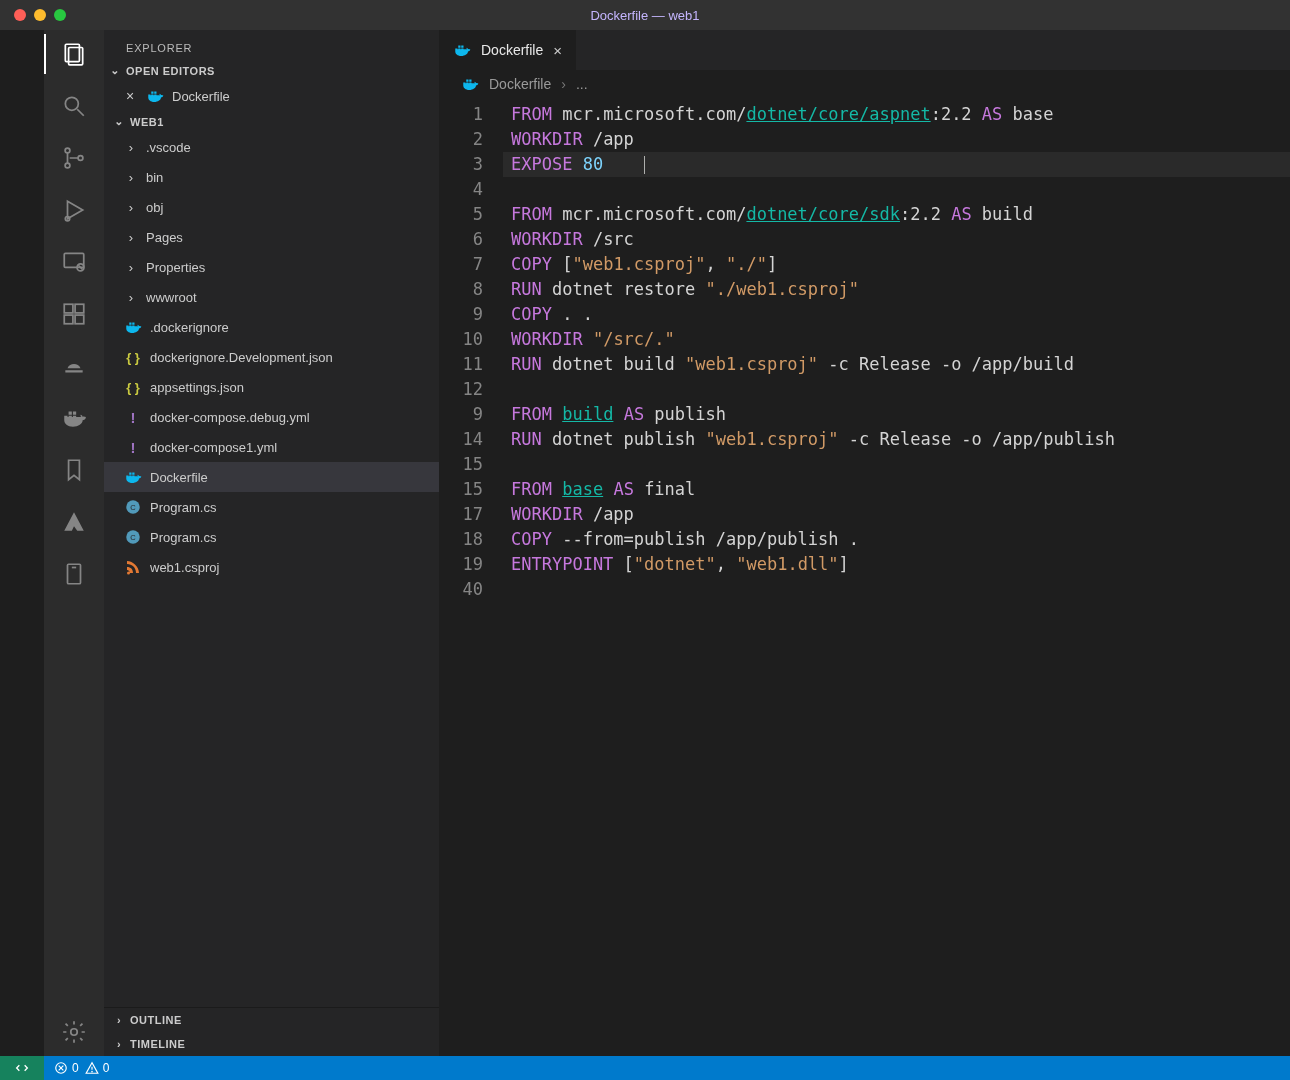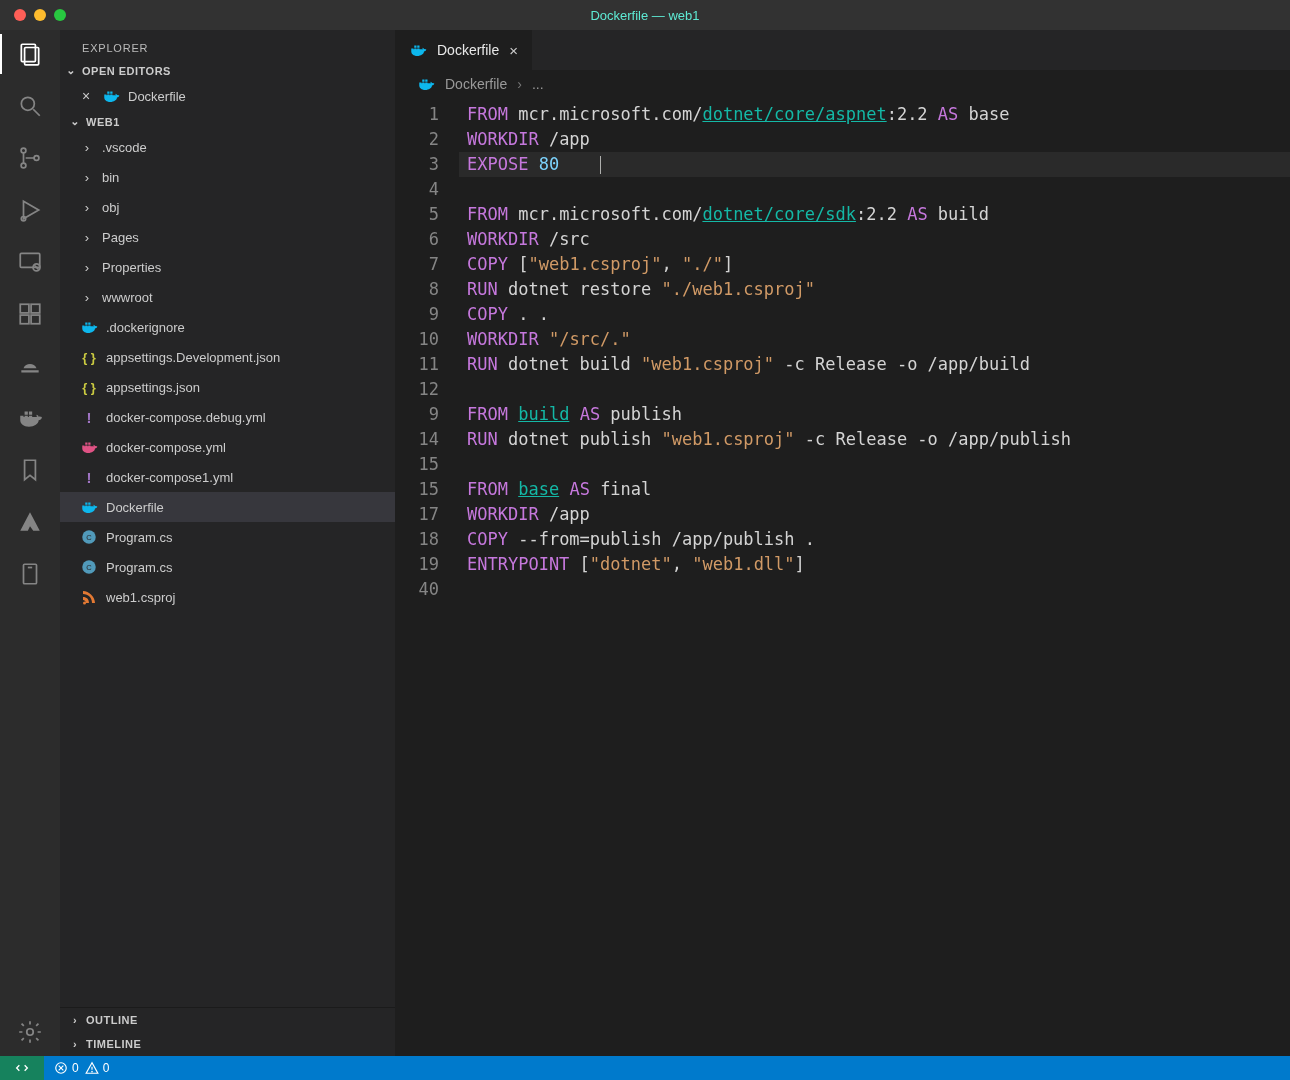--- a/index.html
+++ b/index.html
@@ -8,24 +8,24 @@
     background:#1e1e1e; color:#ccc; width:1290px; height:1080px; overflow:hidden;
     display:flex; flex-direction:column;
   }
   
   .titlebar { height:30px; background:#323232; display:flex; align-items:center;
     position:relative; }
   .traffic-lights { display:flex; gap:8px; margin-left:14px; }
   .tl { width:12px; height:12px; border-radius:50%; }
   .tl.red{background:#ff5f57;} .tl.yellow{background:#febc2e;} .tl.green{background:#28c840;}
   .title-text { position:absolute; left:50%; transform:translateX(-50%);
-    font-size:13px; color:#5eead4; }
-
-  
-  .main { flex:1; display:flex; min-height:0; }
+    font-size:13px; color:#c4b5fd; }
+
+  
+  .main { flex:1; display:flex; min-height:0;margin-left:44px; }
 
   
   .activitybar { width:60px; background:#2c2c2c; display:flex; flex-direction:column;
     align-items:center; padding-top:10px; justify-content:space-between; }
   .ab-top, .ab-bottom { display:flex; flex-direction:column; align-items:center; gap:24px; }
   .ab-bottom { margin-bottom:10px; }
   .ab-icon { width:28px; height:28px; display:flex; align-items:center;
     justify-content:center; color:#858585; cursor:pointer; position:relative; }
   .ab-icon.active { color:#fff; }
   .ab-icon.active::before { content:""; position:absolute; left:-16px; top:-6px; bottom:-6px;
@@ -248,41 +248,33 @@
             <svg viewBox="0 0 24 24" class="ico-docker">
               <path d="M3 13h3v-3H3v3zm4 0h3v-3H7v3zm4 0h3v-3h-3v3zm-4-4h3V6H7v3zm4 0h3V6h-3v3zM3 14c0 3 3 6 8 6s9-3 9-6c1 0 3-1 3-3-1 0-2-1-3 0 0-1-1-2-2-2 0 1 0 2 1 2H3z"></path>
             </svg>
           </span>
           <span class="file-label">.dockerignore</span>
         </div>
         <div class="file-item">
           <span class="fi-icon">
             <span class="ico-json" style="font-weight:700;font-size:13px">{ }</span>
           </span>
-          <span class="file-label">appsettings.Development.json</span>
+          <span class="file-label">dockerignore.Development.json</span>
         </div>
         <div class="file-item">
           <span class="fi-icon">
             <span class="ico-json" style="font-weight:700;font-size:13px">{ }</span>
           </span>
           <span class="file-label">appsettings.json</span>
         </div>
         <div class="file-item">
           <span class="fi-icon">
             <span class="ico-purple" style="font-weight:700;font-size:15px">!</span>
           </span>
           <span class="file-label">docker-compose.debug.yml</span>
-        </div>
-        <div class="file-item">
-          <span class="fi-icon">
-            <svg viewBox="0 0 24 24" class="ico-pink">
-              <path d="M3 13h3v-3H3v3zm4 0h3v-3H7v3zm4 0h3v-3h-3v3zm-4-4h3V6H7v3zm4 0h3V6h-3v3zM3 14c0 3 3 6 8 6s9-3 9-6c1 0 3-1 3-3-1 0-2-1-3 0 0-1-1-2-2-2 0 1 0 2 1 2H3z"></path>
-            </svg>
-          </span>
-          <span class="file-label">docker-compose.yml</span>
         </div>
         <div class="file-item">
           <span class="fi-icon">
             <span class="ico-purple" style="font-weight:700;font-size:15px">!</span>
           </span>
           <span class="file-label">docker-compose1.yml</span>
         </div>
         <div class="file-item active">
           <span class="fi-icon">
             <svg viewBox="0 0 24 24" class="ico-docker">

